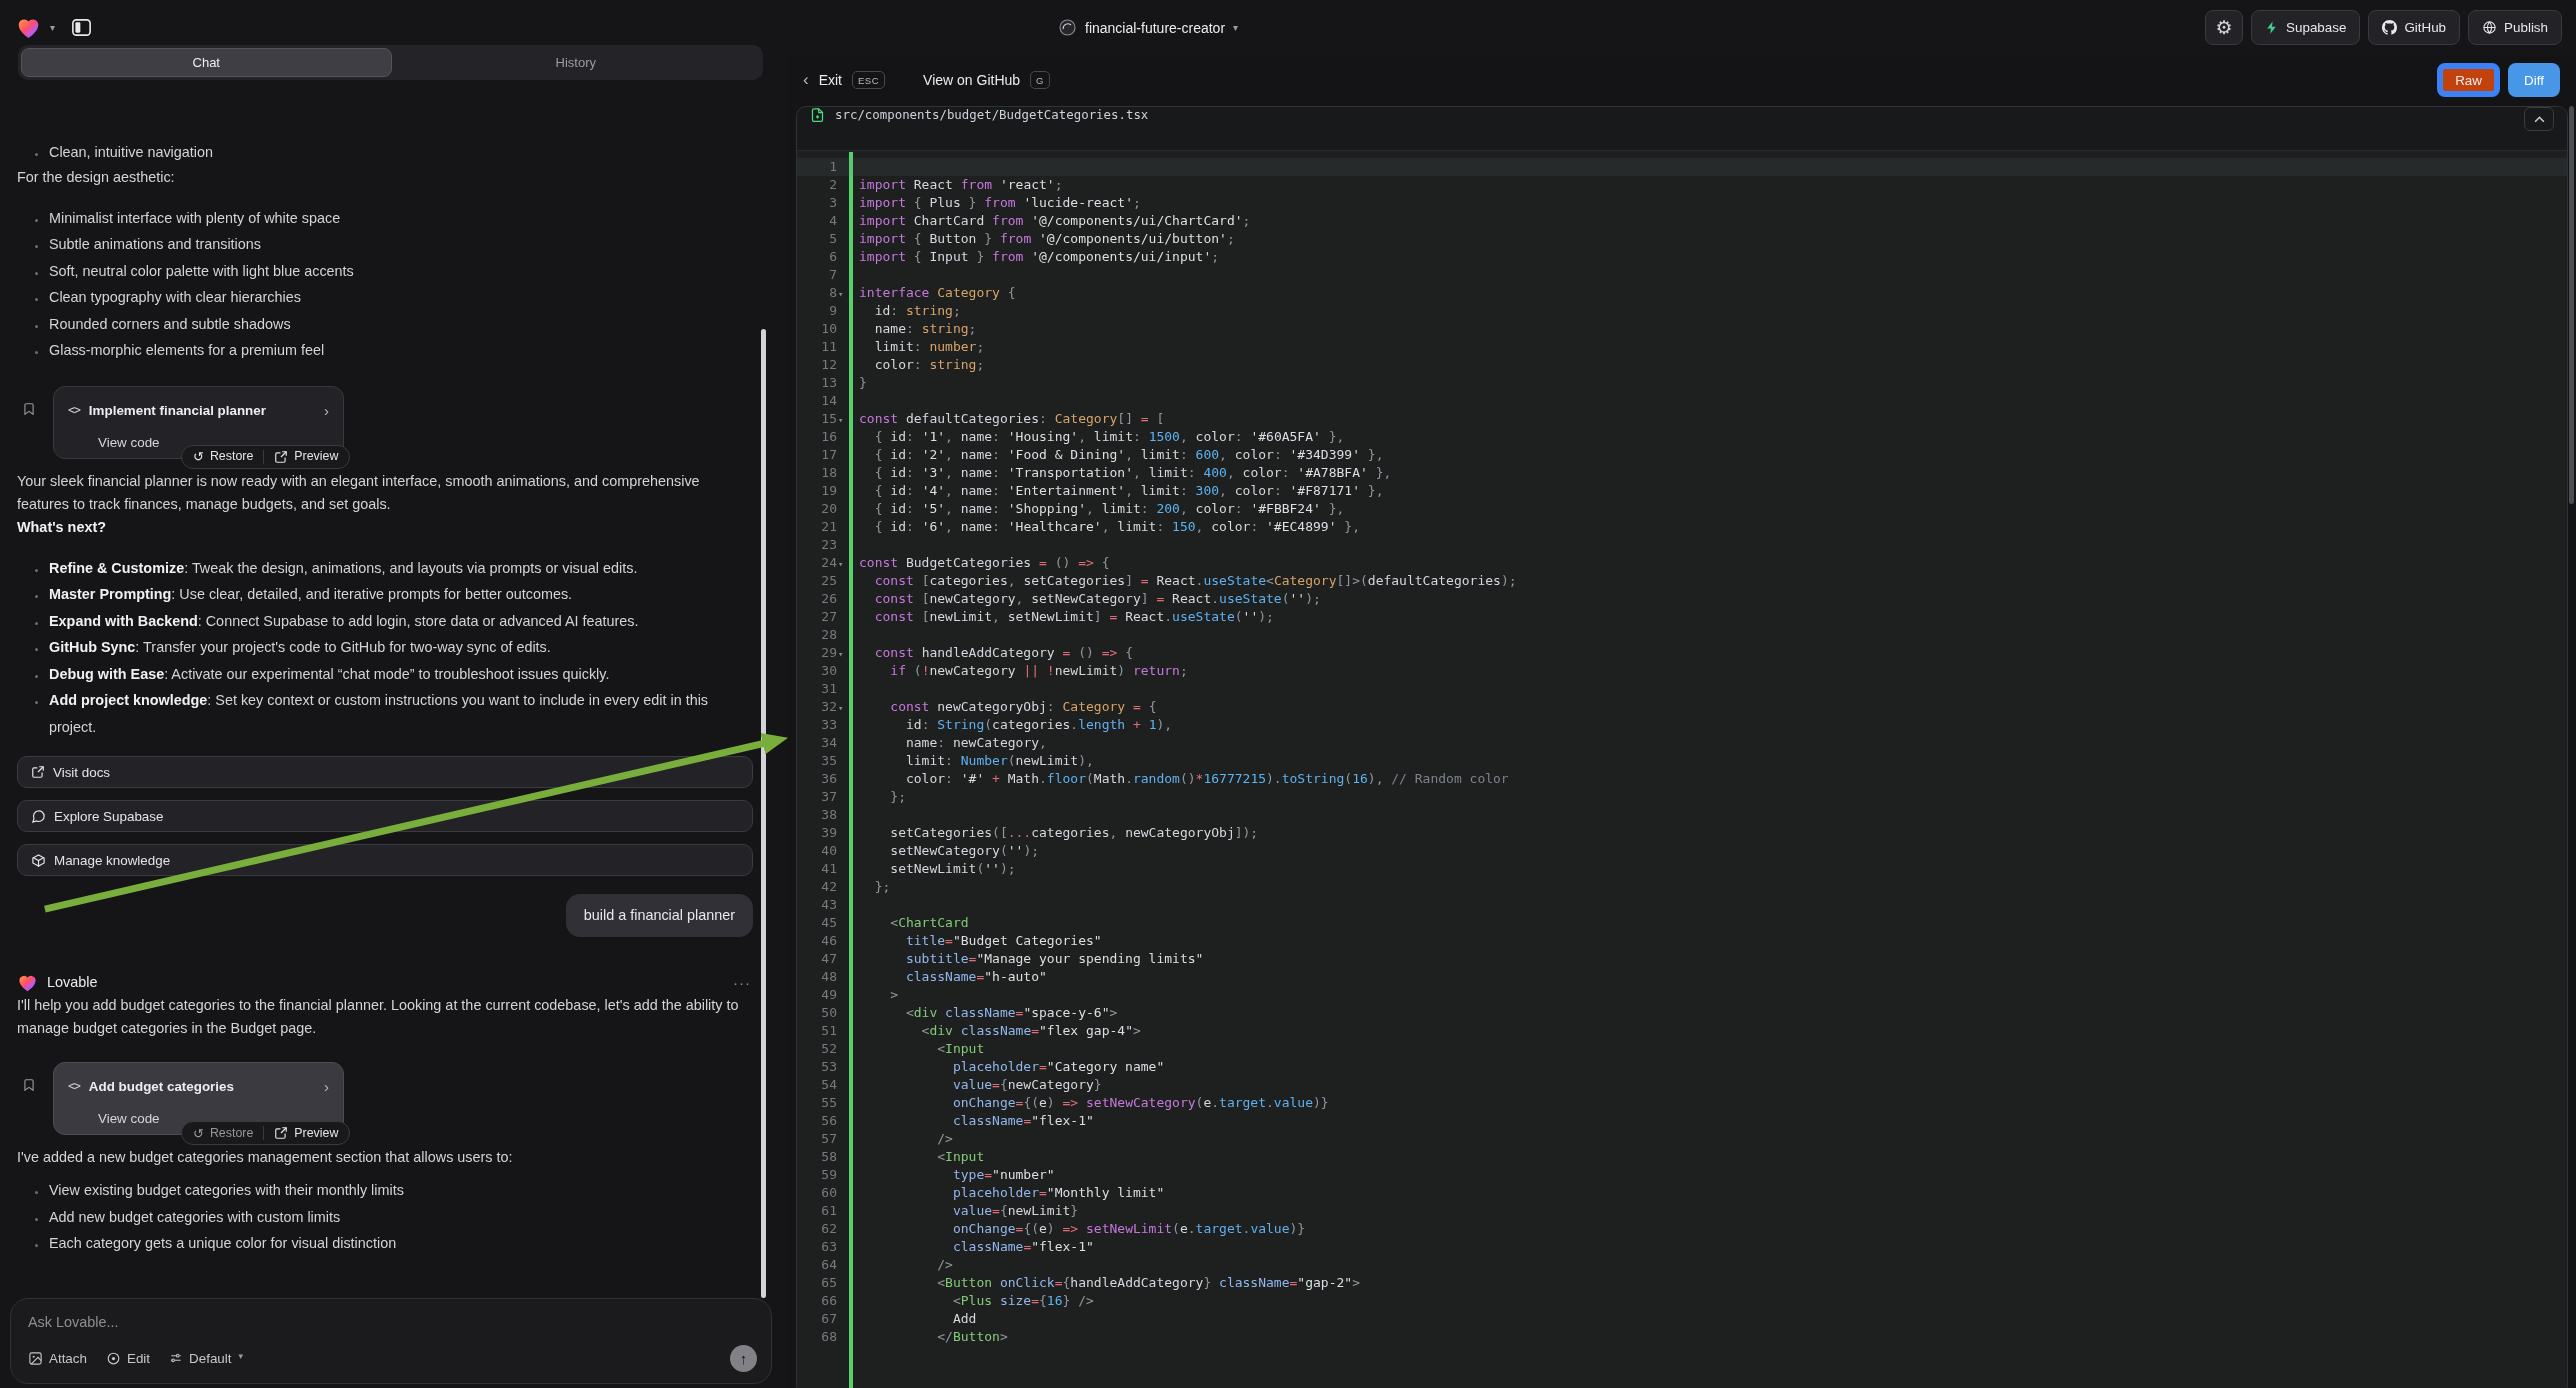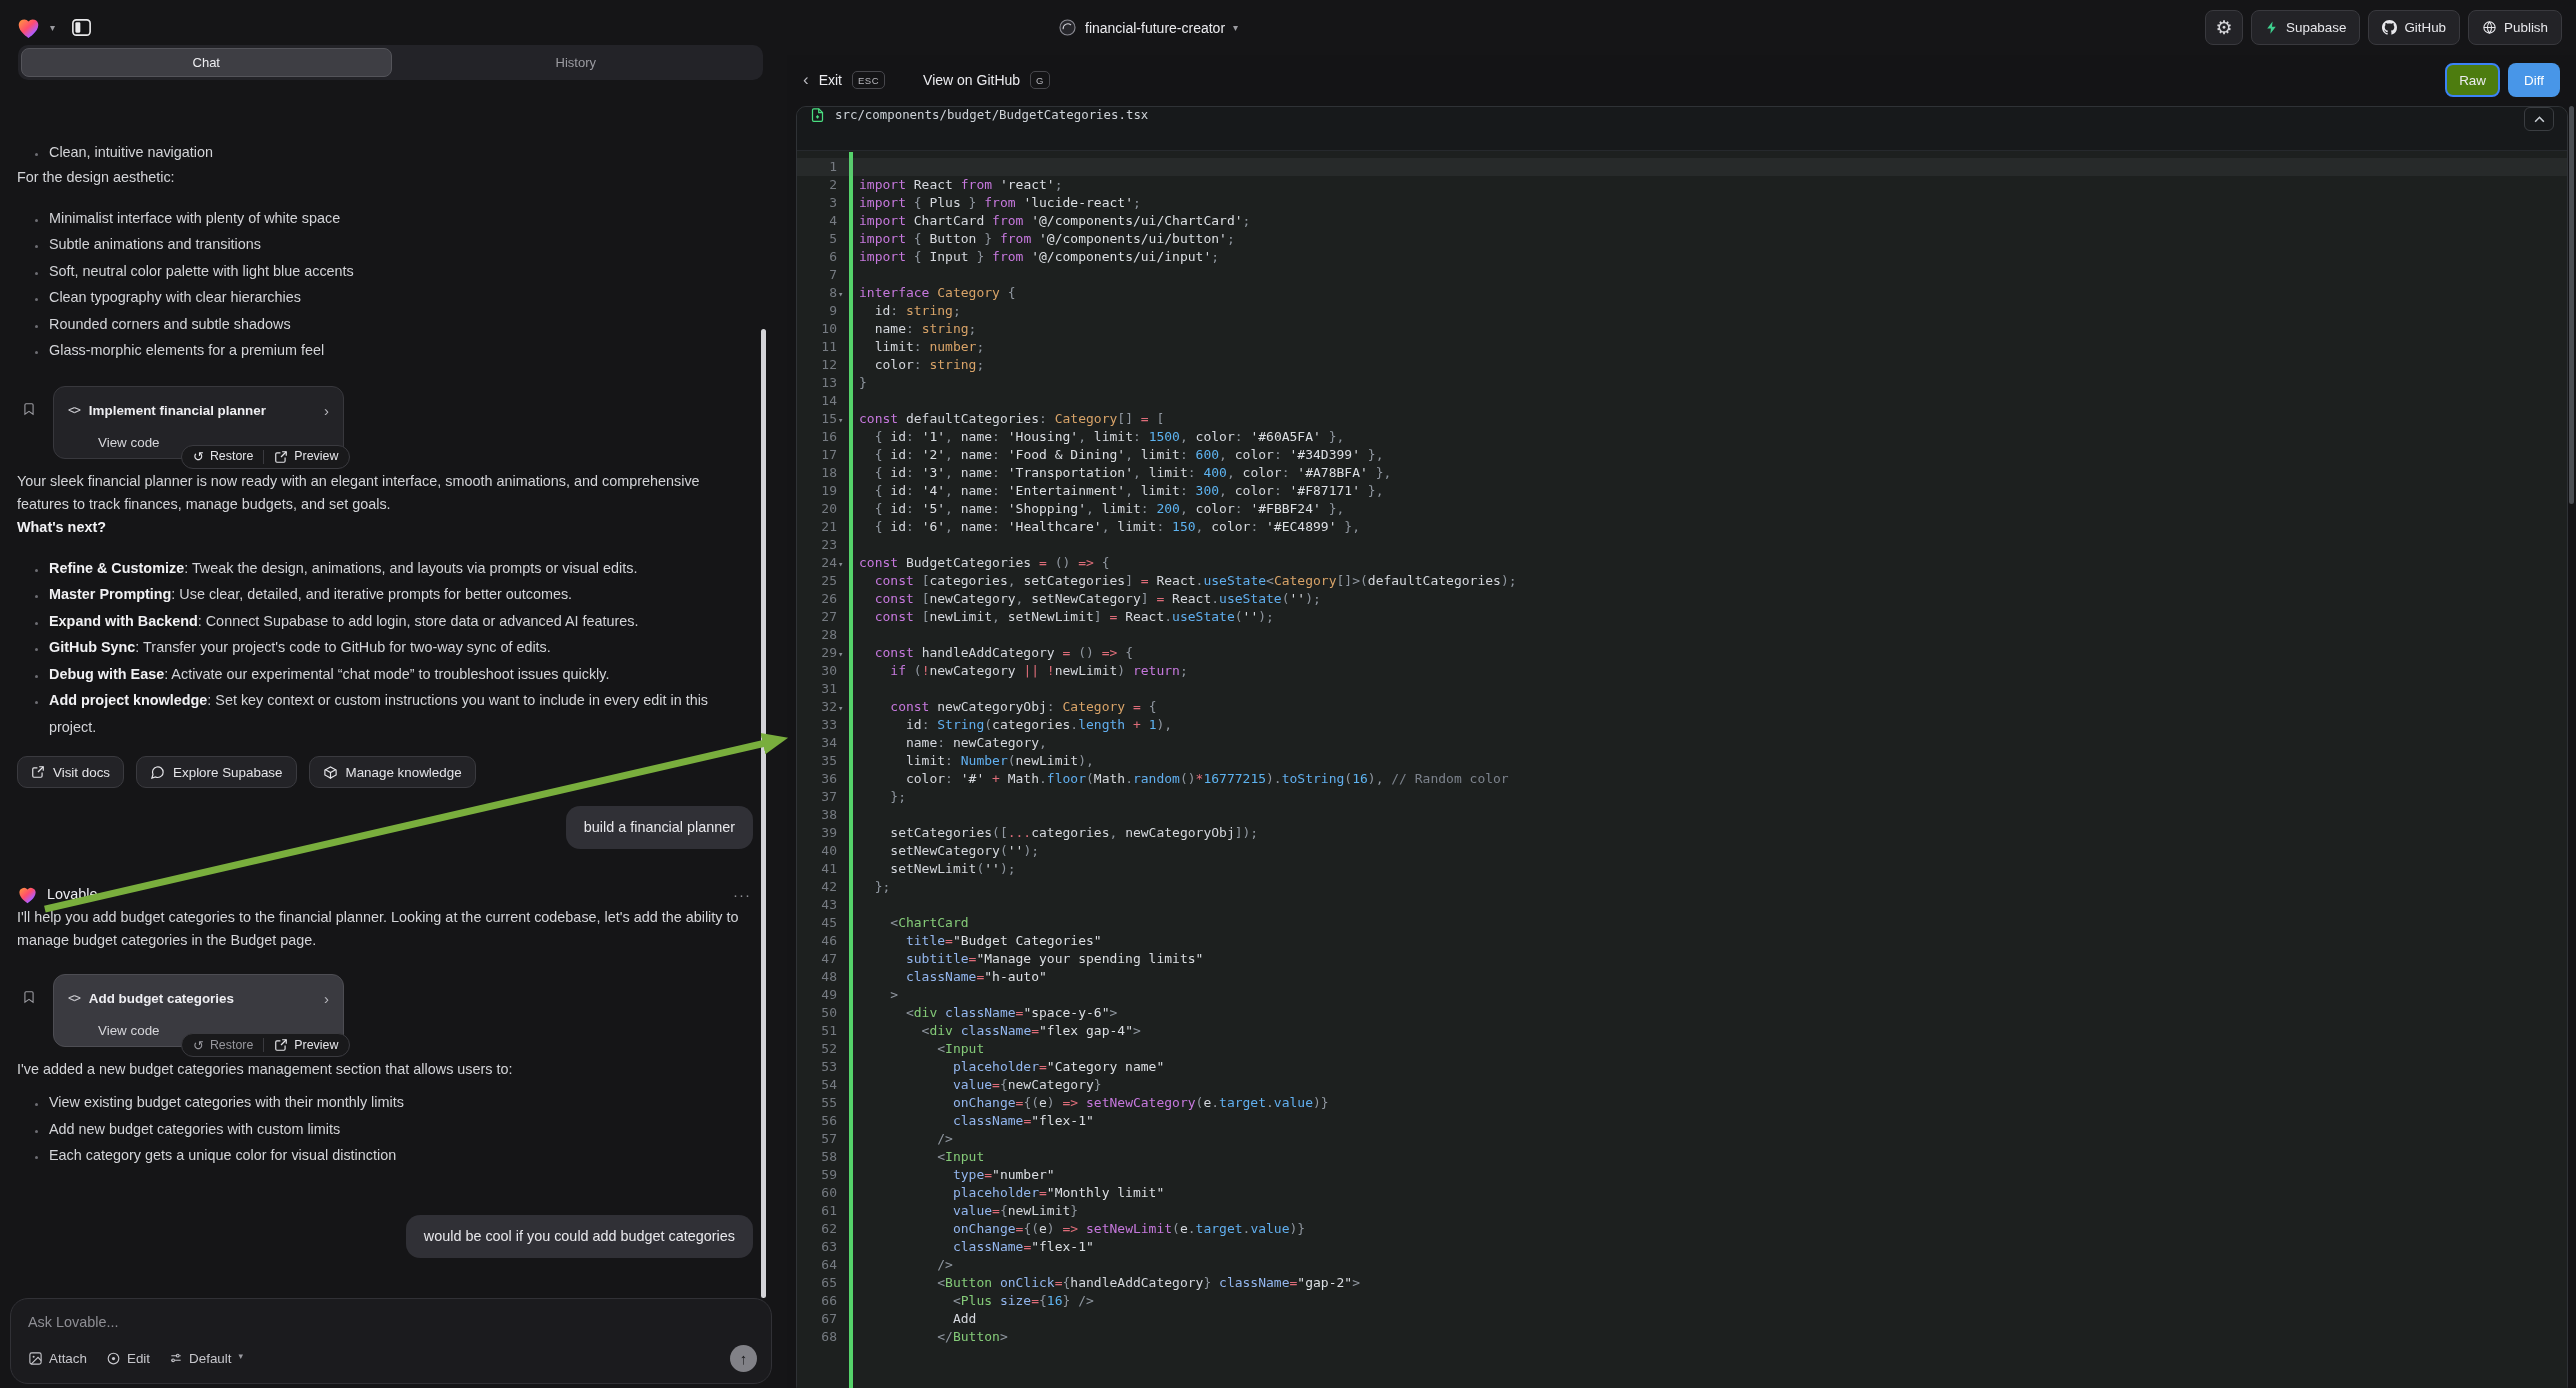--- a/index.html
+++ b/index.html
@@ -55,21 +55,21 @@
   .vc-chev { color:#b9b9bf; font-size:15px; }
   .vc-view { margin-top:9px; margin-left:30px; font-size:13.4px; color:#d6d6da; cursor:pointer; }
   .vc-pill { position:absolute; left:127px; bottom:-11px; height:24px; display:flex; align-items:center;
              background:#19191b; border:1px solid #3a3a3f; border-radius:995px; padding:0 11px;
              font-size:12.4px; color:#e4e4e8; z-index:4; }
   .vc-pill .sep { width:1px; height:14px; background:#3a3a3f; margin:0 10px; }
   .vc-pill .seg { display:flex; align-items:center; gap:6px; cursor:pointer; }
   .vc-pill .dim { color:#97979d; }
   .ric { font-size:13px; line-height:1; }
 
-  .actions-row { display:flex; gap:12px; margin-top:16px; }
+  .actions-row { display:flex; gap:12px; margin-top:16px;flex-direction:column; }
   .action-btn { height:32px; display:flex; align-items:center; gap:8px; padding:0 13px;
                 background:#232327; border:1px solid #3a3a3f; border-radius:10px;
                 font-size:13.4px; color:#e4e4e8; cursor:pointer; white-space:nowrap; }
 
   .user-bubble { margin:18px 0 0 auto; width:fit-content; max-width:558px; background:#303036;
                  border-radius:14px; padding:10px 18px; font-size:14.4px; color:#e8e8ec; }
   .user-bubble.last { margin-top:46px; }
   .agent-row { display:flex; align-items:center; gap:9px; margin-top:34px; }
   .agent-name { font-size:14.4px; color:#ececf0; flex:1; }
   .agent-dots { color:#8e8e94; font-size:15px; letter-spacing:1px; margin-right:2px; cursor:pointer; }
@@ -95,21 +95,21 @@
   .right-head { position:absolute; left:787px; right:0; top:55px; height:50px; background:#141416;
                 display:flex; align-items:center; padding:0 16px; gap:10px; }
   .rh-chev { color:#b9b9bf; font-size:17px; cursor:pointer; }
   .rh-label { font-size:14px; color:#ececf0; cursor:pointer; }
   .keycap { font-size:9.5px; font-weight:normal; letter-spacing:0.5px; color:#b9b9bf;
             border:1px solid #47474c; border-radius:5px; padding:2.5px 5px; }
   .rh-gap { width:18px; }
   .rh-right { margin-left:auto; display:flex; gap:8px; }
   .view-btn { height:34px; min-width:52px; padding:0 12px; display:flex; align-items:center; justify-content:center;
               border-radius:8px; font-size:13.4px; cursor:pointer; }
-  .view-btn.raw { background:#4d7c0f; border:2px solid #3b82f6; color:#ececf0;text-align:center; }
+  .view-btn.raw { background:#c2410c; border:6px solid #3b82f6; color:#ececf0;text-align:center; }
   .view-btn.diff { background:#4896e8; color:#fff; }
 
   .code-card { position:absolute; left:796px; right:8px; top:106px; bottom:-8px;
                border:1px solid #2f3236; border-radius:10px; background:#1d201f; overflow:hidden; }
   .file-bar { height:44px; display:flex; gap:10px; padding:0 13px;
               background:#17191b; border-bottom:1px solid #26292d; }
   .file-path { font-family:"DejaVu Sans Mono",monospace; font-size:12.4px; color:#cdd2d8; flex:1; }
   .collapse-btn { width:30px; height:24px; border:1px solid #3a3d41; border-radius:6px;
                   display:flex; align-items:center; justify-content:center; cursor:pointer; color:#c9ced4; }
 

